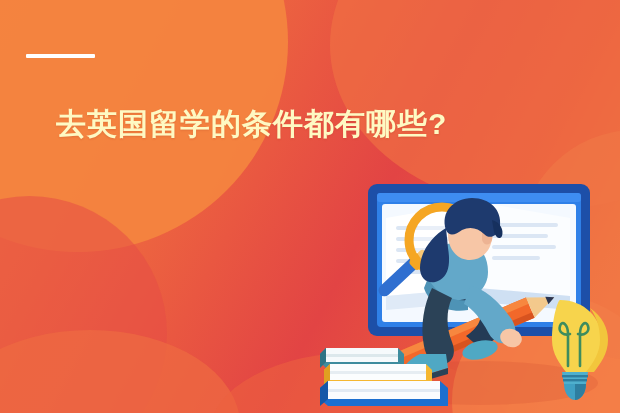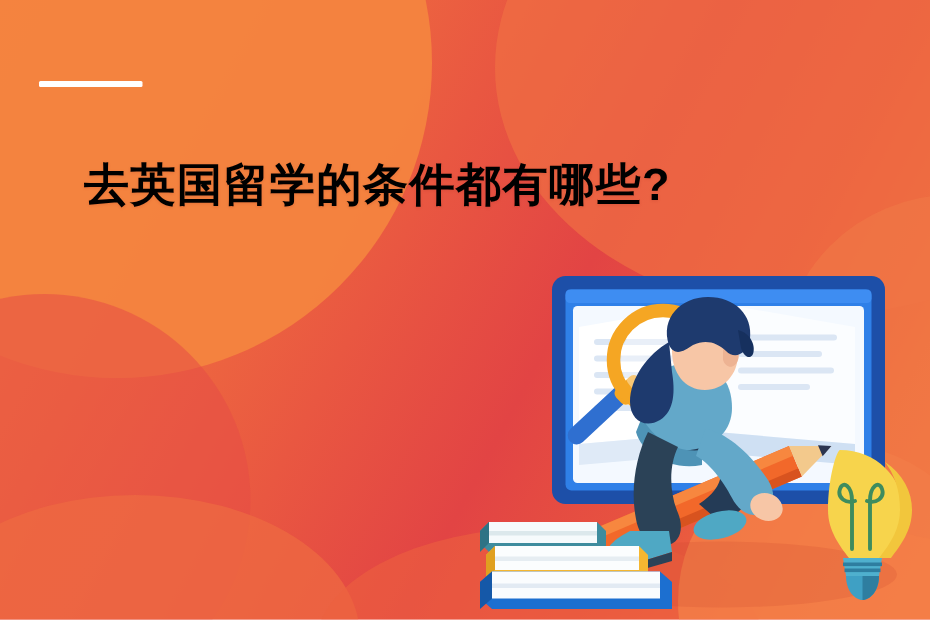--- a/index.html
+++ b/index.html
@@ -114,21 +114,21 @@
     height: 4px;
     background: #ffffff;
     border-radius: 1px;
   }
 
   
   .title {
     position: absolute;
     left: 56px;
     top: 106px;
-    color: #000000;
+    color: #fef9c3;
     font-size: 30px;
     font-weight: bold;
     letter-spacing: 1px;
     line-height: 1.2;
     white-space: nowrap;
     text-shadow: 0 1px 2px rgba(150,40,30,.18);
   }
 
   
   .illustration {

